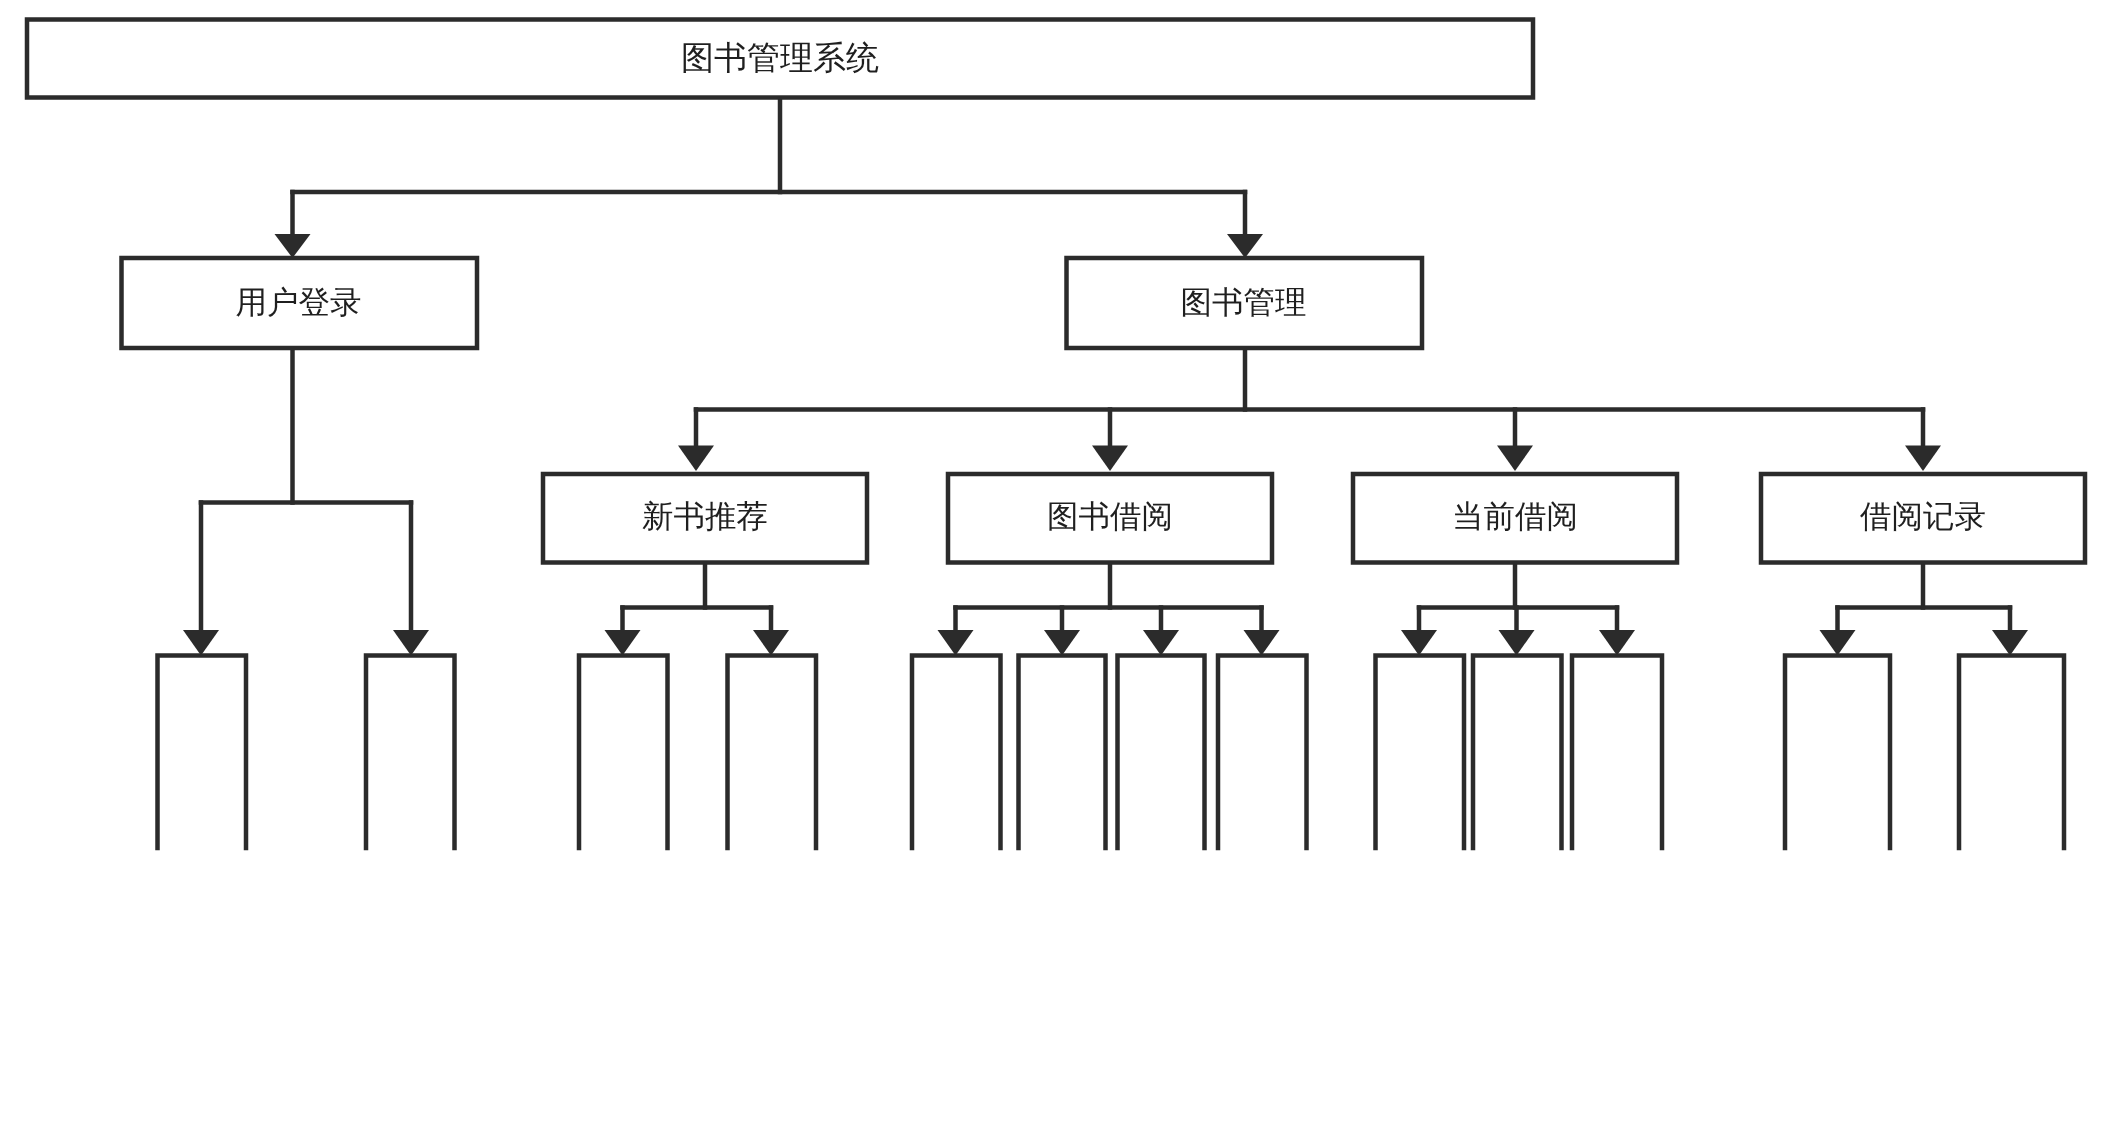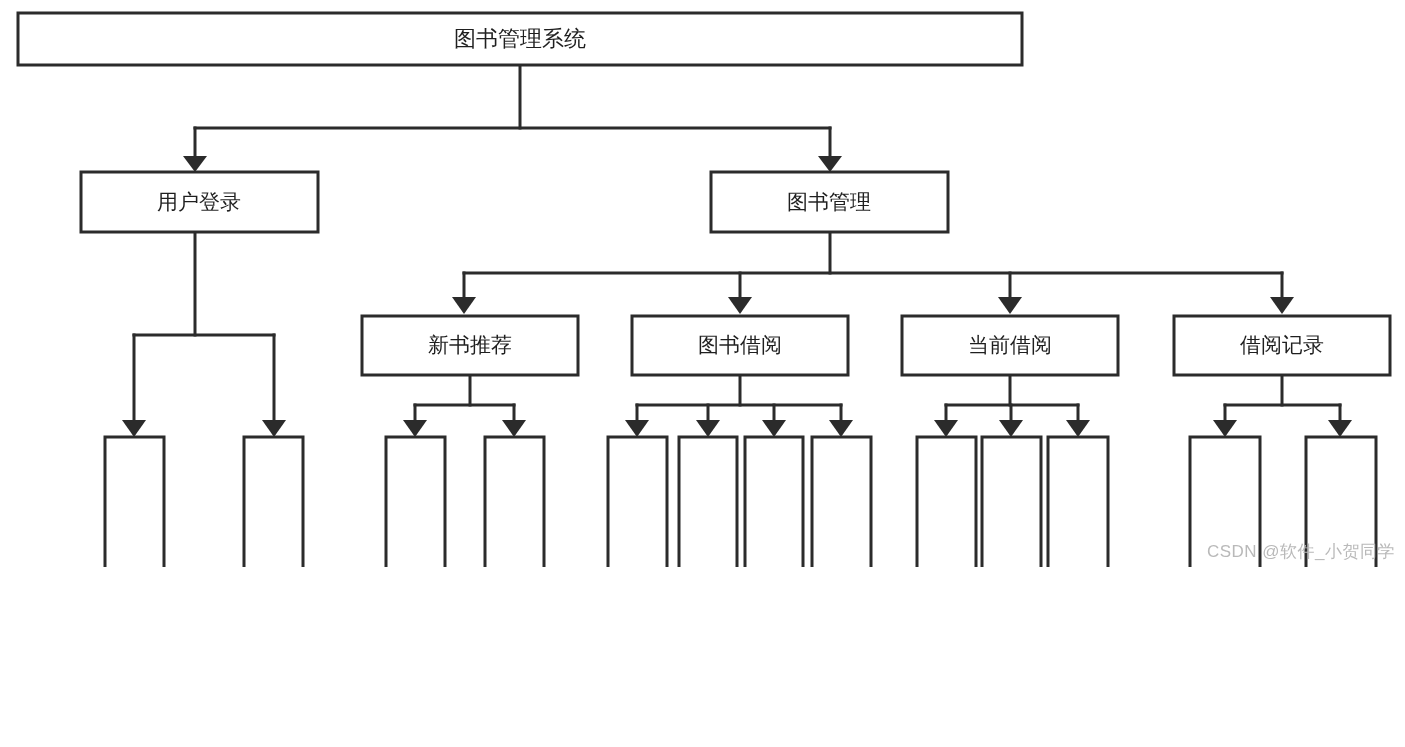--- a/index.html
+++ b/index.html
@@ -216,14 +216,13 @@
   <div class="vlabel" style="left:745px; top:443px; width:58px; height:291px;">编辑图书（管理员）</div>
   <div class="vlabel" style="left:812px; top:500px; width:59px; height:234px;">借阅图书</div>
 
   <div class="vlabel" style="left:917px; top:505px; width:59px; height:229px;">查询图书</div>
   <div class="vlabel" style="left:982px; top:505px; width:59px; height:229px;">归还图书</div>
   <div class="vlabel" style="left:1048px; top:443px; width:60px; height:291px;">确认归还（管理员）</div>
 
   <div class="vlabel" style="left:1190px; top:475px; width:70px; height:259px;">新增借阅记录</div>
   <div class="vlabel" style="left:1306px; top:475px; width:70px; height:259px;">查询借阅记录</div>
 
-  <div class="watermark">CSDN @软件_小贺同学</div>
 </div>
 
 </body></html>

